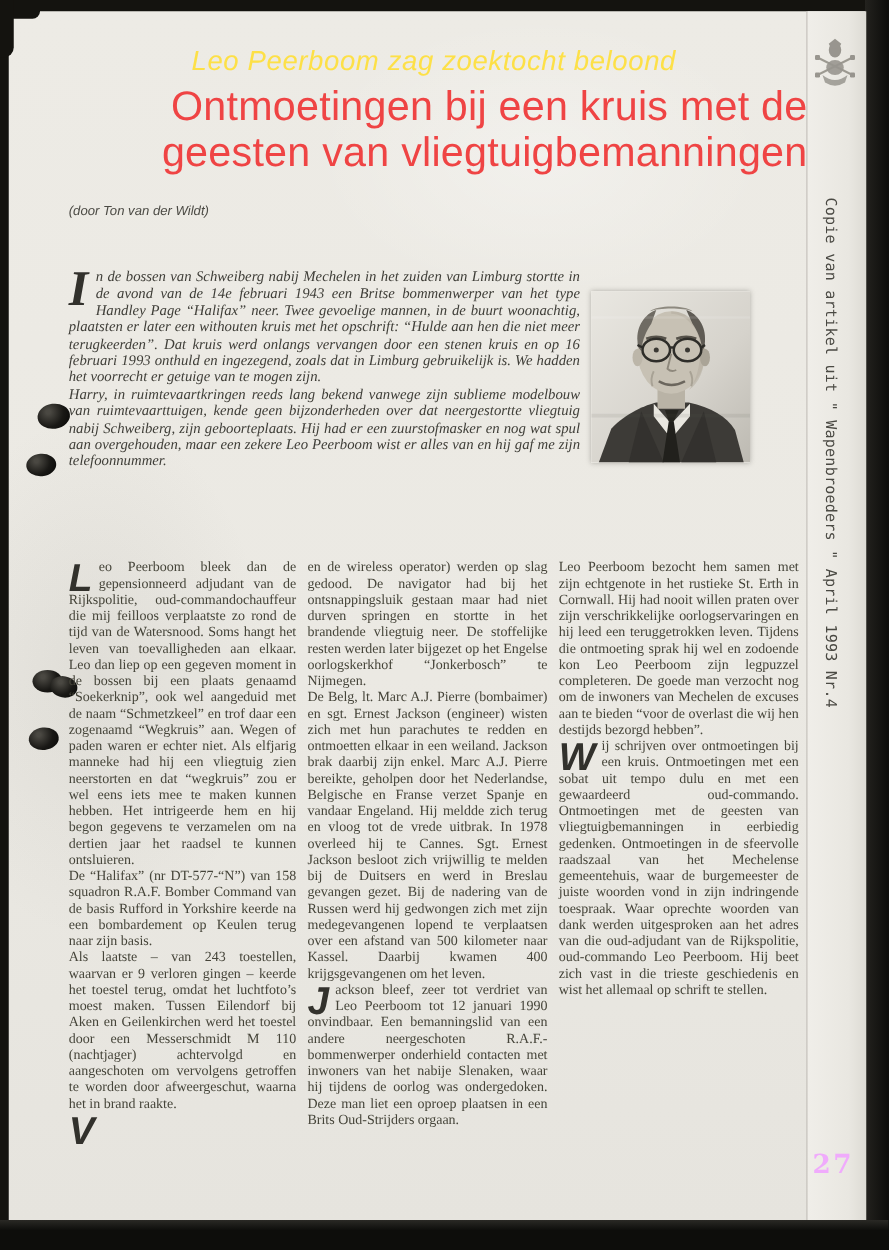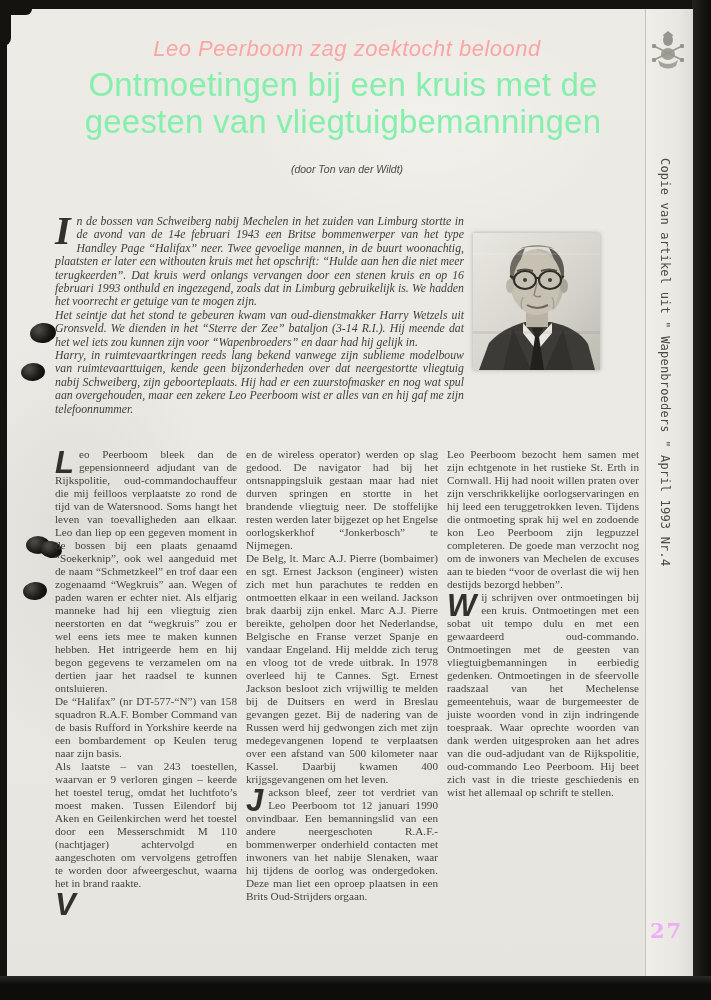--- a/index.html
+++ b/index.html
@@ -14,25 +14,25 @@
   .edge-corner-b{position:absolute;left:0;top:0;width:11px;height:46px;background:#14130f;border-bottom-right-radius:8px;}
   .edge-right{position:absolute;right:0;top:0;width:19px;height:1000px;
               background:linear-gradient(90deg,#23221e,#0c0c0a);}
   .edge-bottom{position:absolute;left:0;bottom:0;width:711px;height:24px;
                background:linear-gradient(180deg,#2a2925,#0d0d0b 35%);}
   .fold-strip{position:absolute;left:645px;top:9px;width:47px;height:967px;
               border-left:1px solid #c7c4be;
               background:linear-gradient(90deg,#f0eee9,#e9e7e1 70%,#dddbd4);}
   .kicker{position:absolute;left:55px;top:36px;width:584px;text-align:center;
           font-family:"Liberation Sans",sans-serif;font-style:italic;
-          font-size:22px;color:#fca5a5;letter-spacing:0.5px;}
-  .title{position:absolute;left:40px;top:66px;width:606px;text-align:center;
+          font-size:22px;color:#fde047;letter-spacing:0.5px;}
+  .title{position:absolute;left:40px;top:66px;width:606px;text-align:right;
          font-family:"Liberation Sans",sans-serif;font-size:33px;line-height:37px;
-         color:#86efac;letter-spacing:0.2px;}
-  .byline{position:absolute;left:55px;top:163px;width:584px;text-align:center;
+         color:#ef4444;letter-spacing:0.2px;}
+  .byline{position:absolute;left:55px;top:163px;width:584px;
           font-family:"Liberation Sans",sans-serif;font-style:italic;
           font-size:10.5px;color:#4b4a44;}
   .intro{position:absolute;left:55px;top:215px;width:409px;
          font-family:"Liberation Serif",serif;font-style:italic;
          font-size:11.8px;line-height:13.4px;color:#3f3e38;}
   .intro p{margin:0;text-align:justify;}
   .photo{position:absolute;left:473px;top:233px;width:127px;height:137px;
          box-shadow:0 0 4px rgba(60,58,52,0.35);}
   .cols{position:absolute;left:55px;top:448px;width:584px;display:flex;gap:9px;
         font-family:"Liberation Serif",serif;font-size:11.2px;line-height:13px;color:#454439;}
@@ -79,21 +79,20 @@
 
   <div class="kicker">Leo Peerboom zag zoektocht beloond</div>
   <div class="title">
     <div>Ontmoetingen bij een kruis met de</div>
     <div>geesten van vliegtuigbemanningen</div>
   </div>
   <div class="byline">(door Ton van der Wildt)</div>
 
   <div class="intro">
     <p><span class="dc dc-intro">I</span><span>n de bossen van Schweiberg nabij Mechelen in het zuiden van Limburg stortte in de avond van de 14e februari 1943 een Britse bommenwerper van het type Handley Page “Halifax” neer. Twee gevoelige mannen, in de buurt woonachtig, plaatsten er later een withouten kruis met het opschrift: “Hulde aan hen die niet meer terugkeerden”. Dat kruis werd onlangs vervangen door een stenen kruis en op 16 februari 1993 onthuld en ingezegend, zoals dat in Limburg gebruikelijk is. We hadden het voorrecht er getuige van te mogen zijn.</span></p>
-    <p>Het seintje dat het stond te gebeuren kwam van oud-dienstmakker Harry Wetzels uit Gronsveld. We dienden in het “Sterre der Zee” bataljon (3-14 R.I.). Hij meende dat het wel iets zou kunnen zijn voor “Wapenbroeders” en daar had hij gelijk in.</p>
     <p>Harry, in ruimtevaartkringen reeds lang bekend vanwege zijn sublieme modelbouw van ruimtevaarttuigen, kende geen bijzonderheden over dat neergestortte vliegtuig nabij Schweiberg, zijn geboorteplaats. Hij had er een zuurstofmasker en nog wat spul aan overgehouden, maar een zekere Leo Peerboom wist er alles van en hij gaf me zijn telefoonnummer.</p>
   </div>
 
   <div class="photo">
     <svg width="127" height="137" viewBox="0 0 127 137" xmlns="http://www.w3.org/2000/svg">
       <defs>
         <linearGradient id="pbg" x1="0" y1="0" x2="1" y2="1">
           <stop offset="0" stop-color="#e9e7e1"></stop>
           <stop offset="0.6" stop-color="#d6d3cc"></stop>
           <stop offset="1" stop-color="#bdbab2"></stop>

